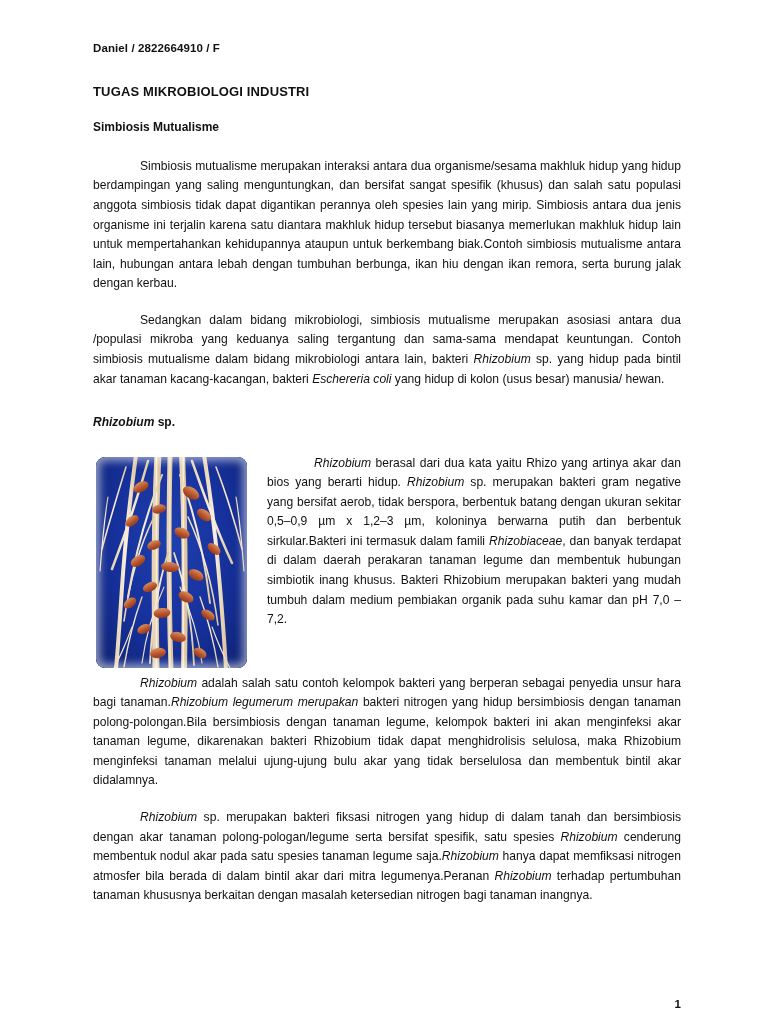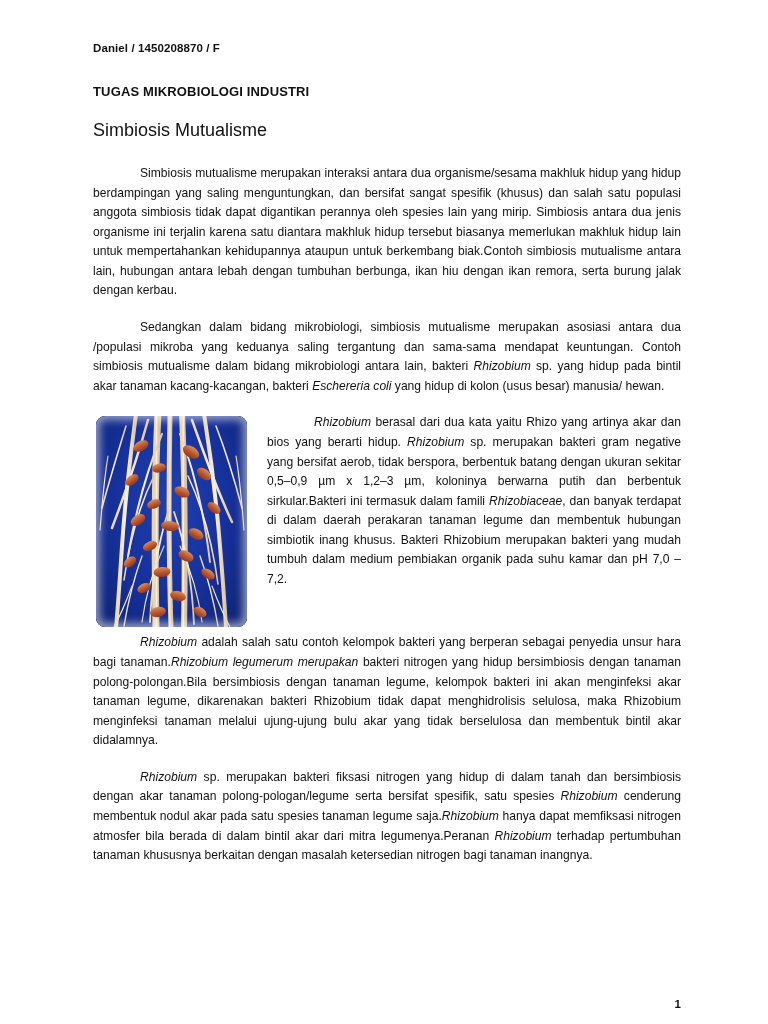--- a/index.html
+++ b/index.html
@@ -30,22 +30,22 @@
     margin: 0 0 28px 0;
   }
   .doc-title {
     font-size: 13px;
     font-weight: bold;
     letter-spacing: 0.15px;
     line-height: 1.2;
     margin: 0 0 21px 0;
   }
   .section-heading {
-    font-size: 18px;
-    font-weight: normal;
+    font-size: 12px;
+    font-weight: bold;
     line-height: 1.2;
     margin: 0 0 22px 0;
   }
   .section-heading.spaced-top {
     margin-top: 26px;
     margin-bottom: 24px;
   }
   p.body-text {
     font-size: 12.1px;
     line-height: 1.62;
@@ -104,30 +104,31 @@
     content: "";
     display: block;
     clear: both;
   }
 </style>
 </head>
 <body>
 
 <div class="page">
 
-  <div class="student-line">Daniel / 1450208870 / F</div>
+  <div class="student-line">Daniel / 2822664910 / F</div>
 
   <h1 class="doc-title">TUGAS MIKROBIOLOGI INDUSTRI</h1>
 
   <h2 class="section-heading">Simbiosis Mutualisme</h2>
 
   <p class="body-text"><span>Simbiosis mutualisme merupakan interaksi antara dua organisme/sesama makhluk hidup yang hidup berdampingan yang saling menguntungkan, dan bersifat sangat spesifik (khusus) dan salah satu populasi anggota simbiosis tidak dapat digantikan perannya oleh spesies lain yang mirip. Simbiosis antara dua jenis organisme ini terjalin karena satu diantara makhluk hidup tersebut biasanya memerlukan makhluk hidup lain untuk mempertahankan kehidupannya ataupun untuk berkembang biak.Contoh simbiosis mutualisme antara lain, hubungan antara lebah dengan tumbuhan berbunga, ikan hiu dengan ikan remora, serta burung jalak dengan kerbau.</span></p>
 
   <p class="body-text"><span>Sedangkan dalam bidang mikrobiologi, simbiosis mutualisme merupakan asosiasi antara dua /populasi mikroba yang keduanya saling tergantung dan sama-sama mendapat keuntungan. Contoh simbiosis mutualisme dalam bidang mikrobiologi antara lain, bakteri </span><i>Rhizobium</i><span> sp. yang hidup pada bintil akar tanaman kacang-kacangan, bakteri </span><i>Eschereria coli</i><span> yang hidup di kolon (usus besar) manusia/ hewan.</span></p>
 
+  <h2 class="section-heading spaced-top"><i>Rhizobium</i><span> sp.</span></h2>
 
   <div class="clearfix">
     <figure class="figure">
       <div class="photo-frame">
         <div class="photo-bg"></div>
         <svg class="root-svg" viewBox="0 0 151 211" preserveAspectRatio="none">
           <defs>
             <linearGradient id="rootg" x1="0" y1="0" x2="1" y2="0">
               <stop offset="0%" stop-color="#e8d4b4"></stop>
               <stop offset="50%" stop-color="#faf0df"></stop>

